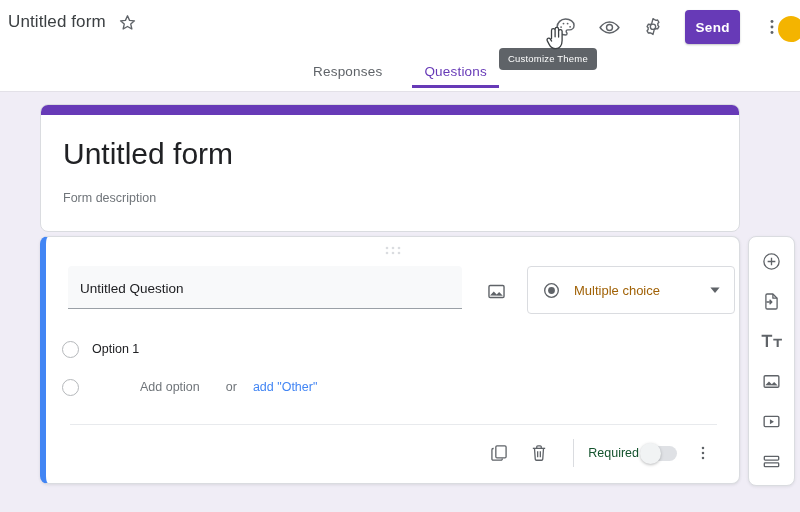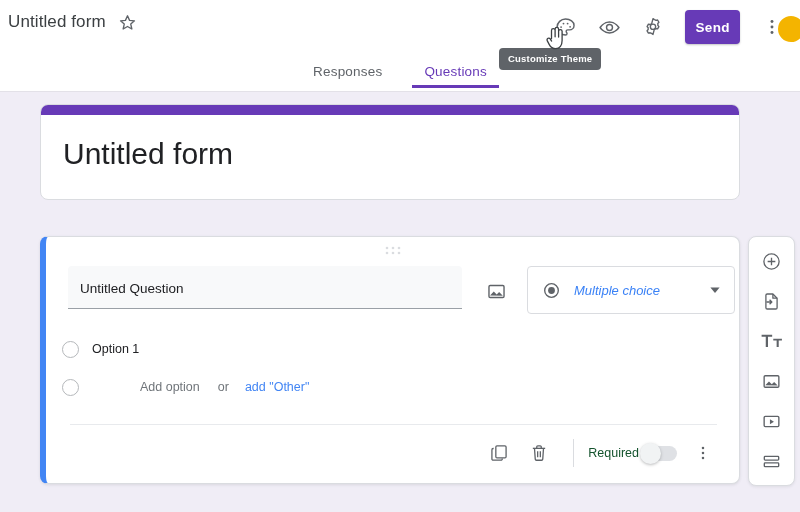--- a/index.html
+++ b/index.html
@@ -94,21 +94,21 @@
   }
 
   
   .tooltip {
     position: absolute;
     top: 48px;
     left: 499px;
     background: #5f6368;
     color: #ffffff;
     font-size: 9.5px;
-    font-weight: bold;
+    font-weight: normal;
     letter-spacing: 0.2px;
     padding: 5px 9px 6px;
     border-radius: 4px;
     white-space: nowrap;
     z-index: 40;
   }
 
   
   .cursor {
     position: absolute;
@@ -257,22 +257,21 @@
     align-items: center;
     padding: 0 13px 0 14px;
     gap: 13px;
     cursor: pointer;
     background: #fff;
   }
 
   .type-label {
     flex: 1;
     font-size: 13px;
-    color: #3b82f6;
-    font-style: italic;
+    color: #a16207;
   }
 
   
   .options { padding: 14px 22px 0 16px; }
 
   .opt-row {
     display: flex;
     align-items: center;
     gap: 13px;
     height: 38px;
@@ -287,21 +286,21 @@
   }
 
   .opt-text { color: #202124; }
   .opt-muted { color: #70757a; margin-left: 48px; }
 
   .link-other {
     color: #4285f4;
     cursor: pointer;
     margin-left: 3px;
   }
-  .or-sep { color: #70757a; margin-left: 5px; }
+  .or-sep { color: #70757a; margin-left: 13px; }
 
   .q-divider {
     margin: 18px 22px 0 24px;
     height: 1px;
     background: #e8eaed;
   }
 
   .q-footer {
     display: flex;
     align-items: center;
@@ -461,20 +460,21 @@
       <div class="tab active">Questions</div>
     </div>
   </div>
 
   <div class="canvas">
 
     <div class="header-card">
       <div class="header-stripe"></div>
       <div class="header-body">
         <div class="form-heading">Untitled form</div>
+        <div class="form-desc">Form description</div>
       </div>
     </div>
 
     <div class="q-card">
 
       <div class="drag-handle">
         <svg width="22" height="12" viewBox="0 0 22 12" fill="#dadce0">
           <circle cx="5" cy="4" r="1.3"></circle>
             <circle cx="11" cy="4" r="1.3"></circle>
             <circle cx="17" cy="4" r="1.3"></circle>

